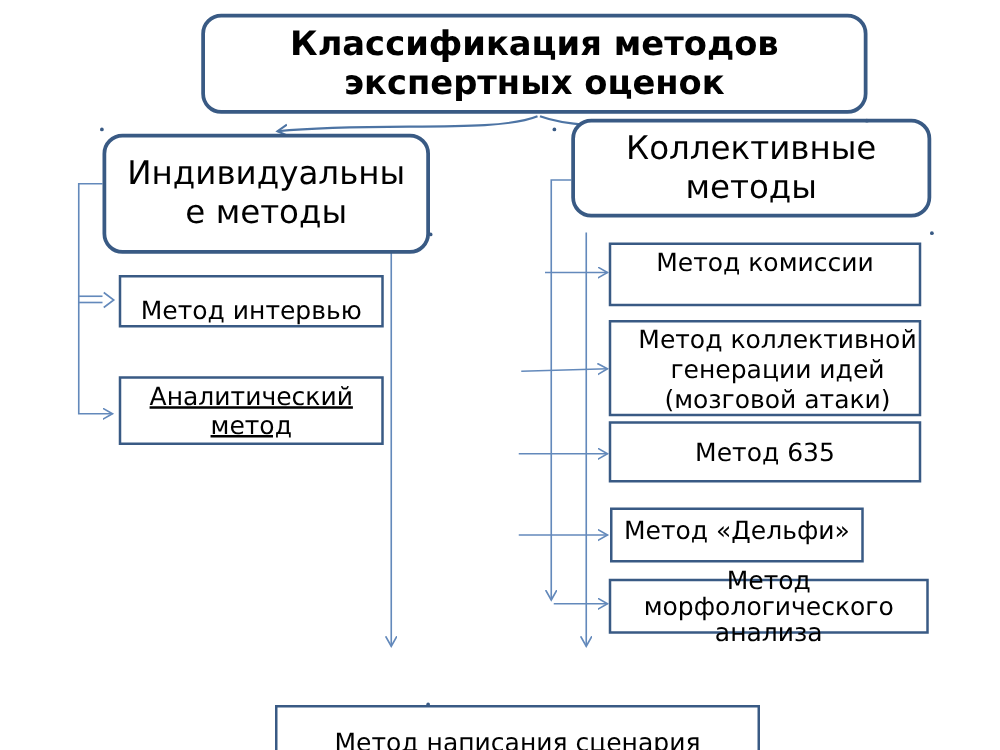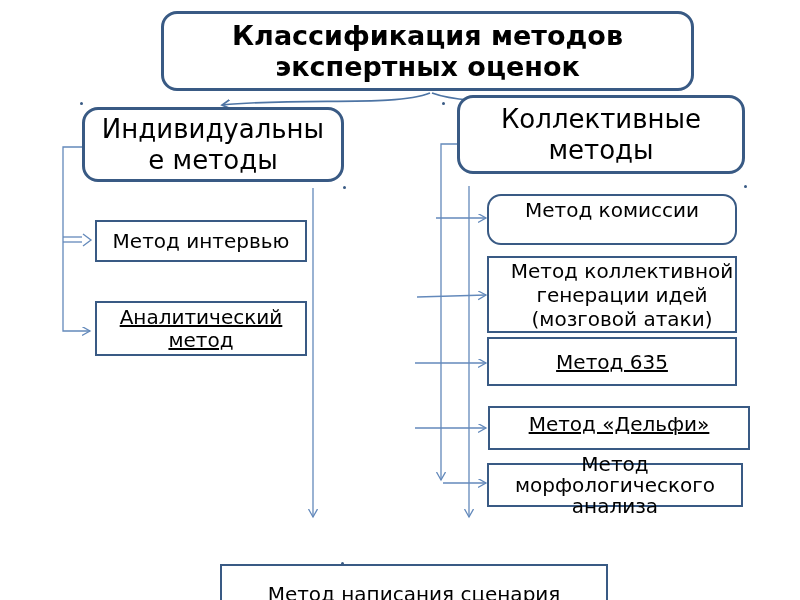--- a/index.html
+++ b/index.html
@@ -58,54 +58,54 @@
     <path class="connector" marker-end="url(#ah)" d="M 415 363 L 486 363"></path>
     <path class="connector" marker-end="url(#ah)" d="M 415 428 L 486 428"></path>
     <path class="connector" marker-end="url(#ah)" d="M 443 483 L 486 483"></path>
   </svg>
 
   <div class="box round f-title" style="left:161px;top:11px;width:533px;height:80px;">
     <span>Классификация методов
 экспертных оценок</span>
   </div>
 
-  <div class="box round f-branch" style="left:82px;top:107px;width:262px;height:75px;">
+  <div class="box round f-branch" style="left:82px;top:107px;width:262px;height:96px;">
     <span>Индивидуальны
 е методы</span>
   </div>
 
   <div class="box round f-branch" style="left:457px;top:95px;width:288px;height:79px;justify-content:center;">
     <span>Коллективные
 методы</span>
   </div>
 
-  <div class="box f-child" style="left:95px;top:220px;width:212px;height:42px;">
+  <div class="box f-child" style="left:95px;top:220px;width:212px;height:42px;align-items:flex-end;">
     <span>Метод интервью</span>
   </div>
 
   <div class="box f-child-sm" style="left:95px;top:301px;width:212px;height:55px;">
     <span>Аналитический
 метод</span>
   </div>
 
-  <div class="box top f-child" style="left:487px;top:194px;width:250px;height:51px;padding-top:2px;border-radius:14px;">
+  <div class="box top f-child" style="left:487px;top:194px;width:250px;height:51px;padding-top:2px;">
     <span>Метод комиссии</span>
   </div>
 
   <div class="box f-child" style="left:487px;top:256px;width:250px;height:77px;padding-left:20px;">
     <span>Метод коллективной
 генерации идей
 (мозговой атаки)</span>
   </div>
 
-  <div class="box f-child" style="left:487px;top:337px;width:250px;height:49px;text-decoration:underline;">
+  <div class="box f-child" style="left:487px;top:337px;width:250px;height:49px;">
     <span>Метод 635</span>
   </div>
 
-  <div class="box top f-child" style="left:488px;top:406px;width:262px;height:44px;padding-top:4px;text-decoration:underline;">
+  <div class="box top f-child" style="left:488px;top:406px;width:203px;height:44px;padding-top:4px;">
     <span>Метод «Дельфи»</span>
   </div>
 
   <div class="box spill f-morph" style="left:487px;top:463px;width:256px;height:44px;">
     <span>Метод
 морфологического
 анализа</span>
   </div>
 
   <div class="box f-child" style="left:220px;top:520px;width:388px;height:59px;margin-top:44px;">

